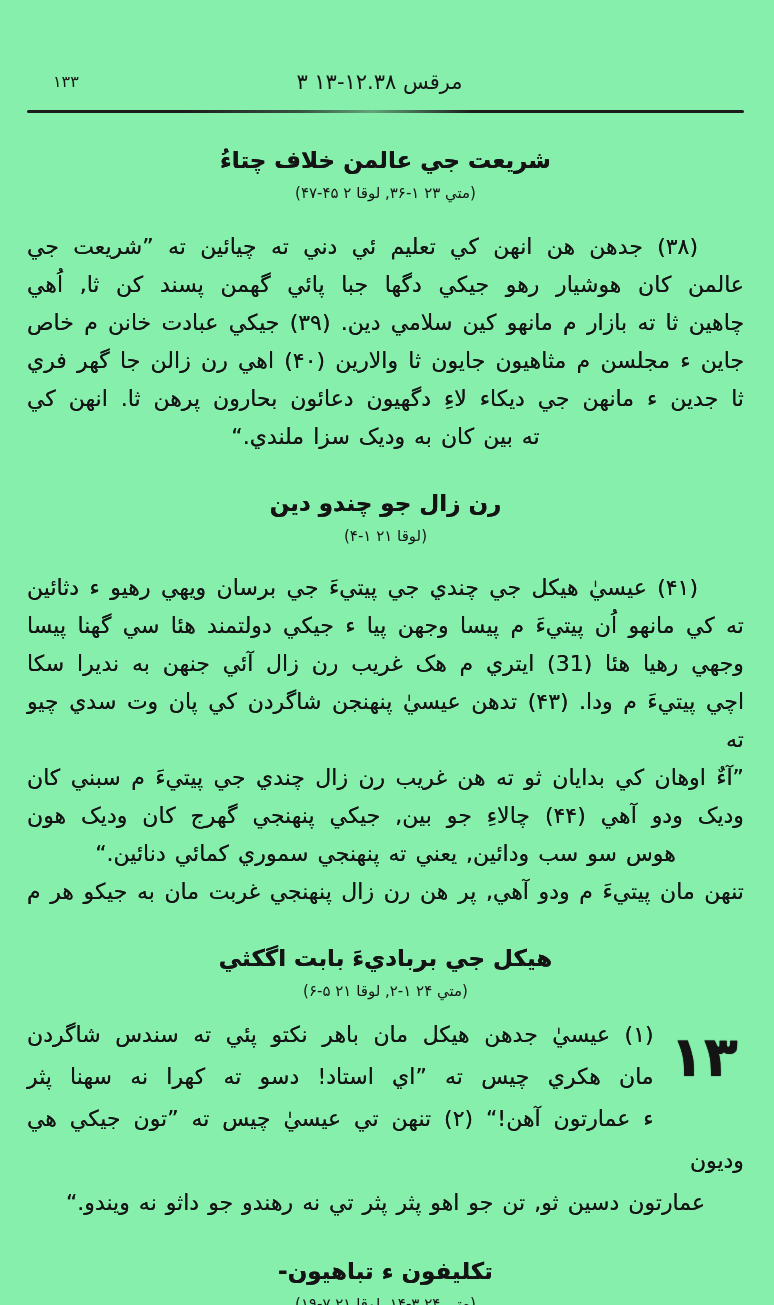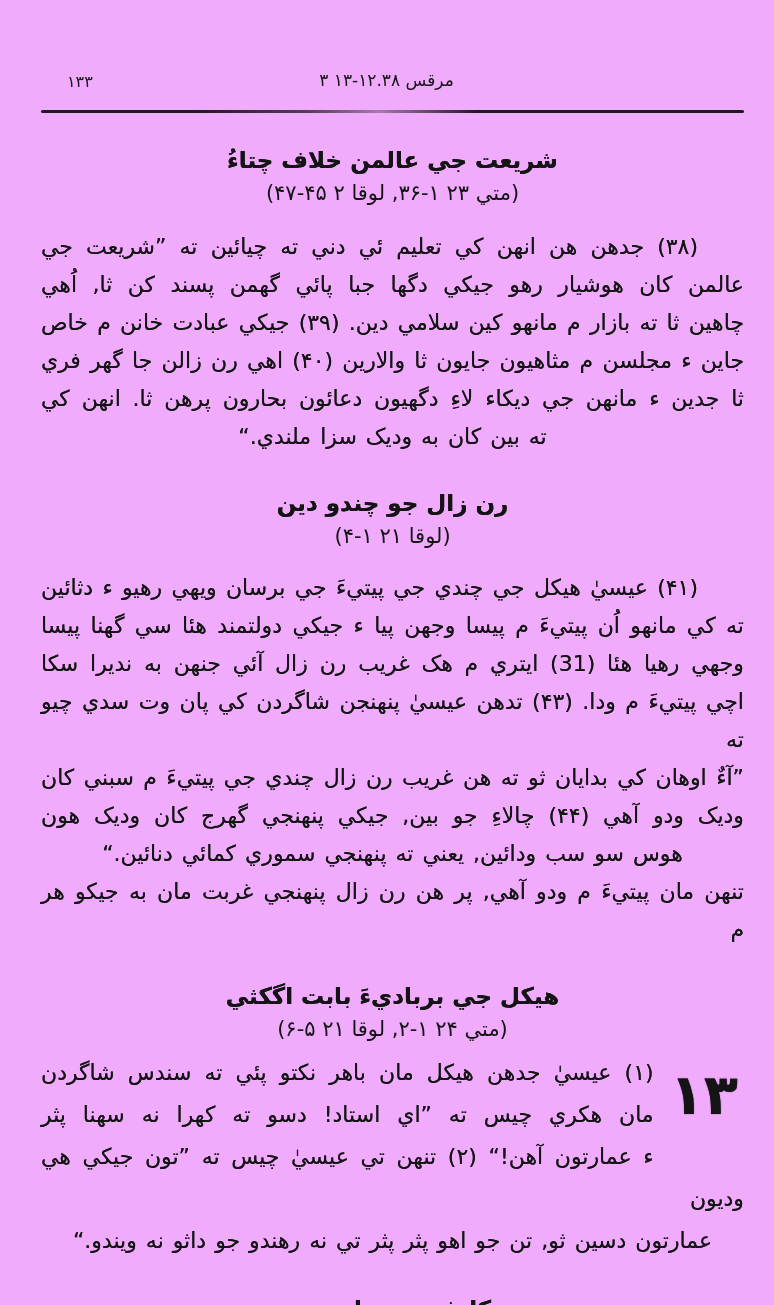--- a/index.html
+++ b/index.html
@@ -1,54 +1,54 @@
 <!DOCTYPE html>
 <html lang="sd" dir="rtl"><head>
 <meta charset="utf-8">
 <style>
   html,body{margin:0;padding:0;background:#fbfbf9;}
   .page{
     position:relative;
     width:774px;height:1305px;
     box-sizing:border-box;
-    padding:70px 30px 0 41px;
-    background:#f0abfc;
+    padding:70px 30px 0 27px;
+    background:#86efac;
     overflow:hidden;
     direction:rtl;
     font-family:"DejaVu Sans",sans-serif;
     color:#141414;
   }
   .header{position:relative;height:26px;}
   .pagenum{
     position:absolute;left:26px;top:2px;
     font-size:16px;letter-spacing:1px;
   }
   .running-head{
     position:absolute;left:0;right:12px;top:0;
-    text-align:center;font-size:17px;
+    text-align:center;font-size:21px;
   }
   .rule{
     margin-top:14px;height:3px;border-radius:2px;
     background:linear-gradient(to left,
       #1c1c1c 0%,#1c1c1c 38%,
       rgba(28,28,28,.35) 52%,
       rgba(28,28,28,.75) 62%,
       #1c1c1c 78%,#1c1c1c 100%);
   }
   .sec-heading{
     margin-top:30px;
     text-align:center;
     font-size:23px;line-height:34px;
     font-weight:bold;
     text-shadow:0 0 .6px rgba(10,10,10,.9);
   }
   .cite{
     margin-top:5px;
     text-align:center;
-    font-size:21px;line-height:22px;
+    font-size:15px;line-height:22px;
   }
   .para{
     margin-top:24px;
     font-size:22px;
     text-shadow:0 0 .5px rgba(20,20,20,.8);
     word-spacing:2px;
   }
   .p1 .pline{line-height:38px;}
   .p2 .pline{line-height:38px;}
   .p3 .pline{line-height:42px;}

